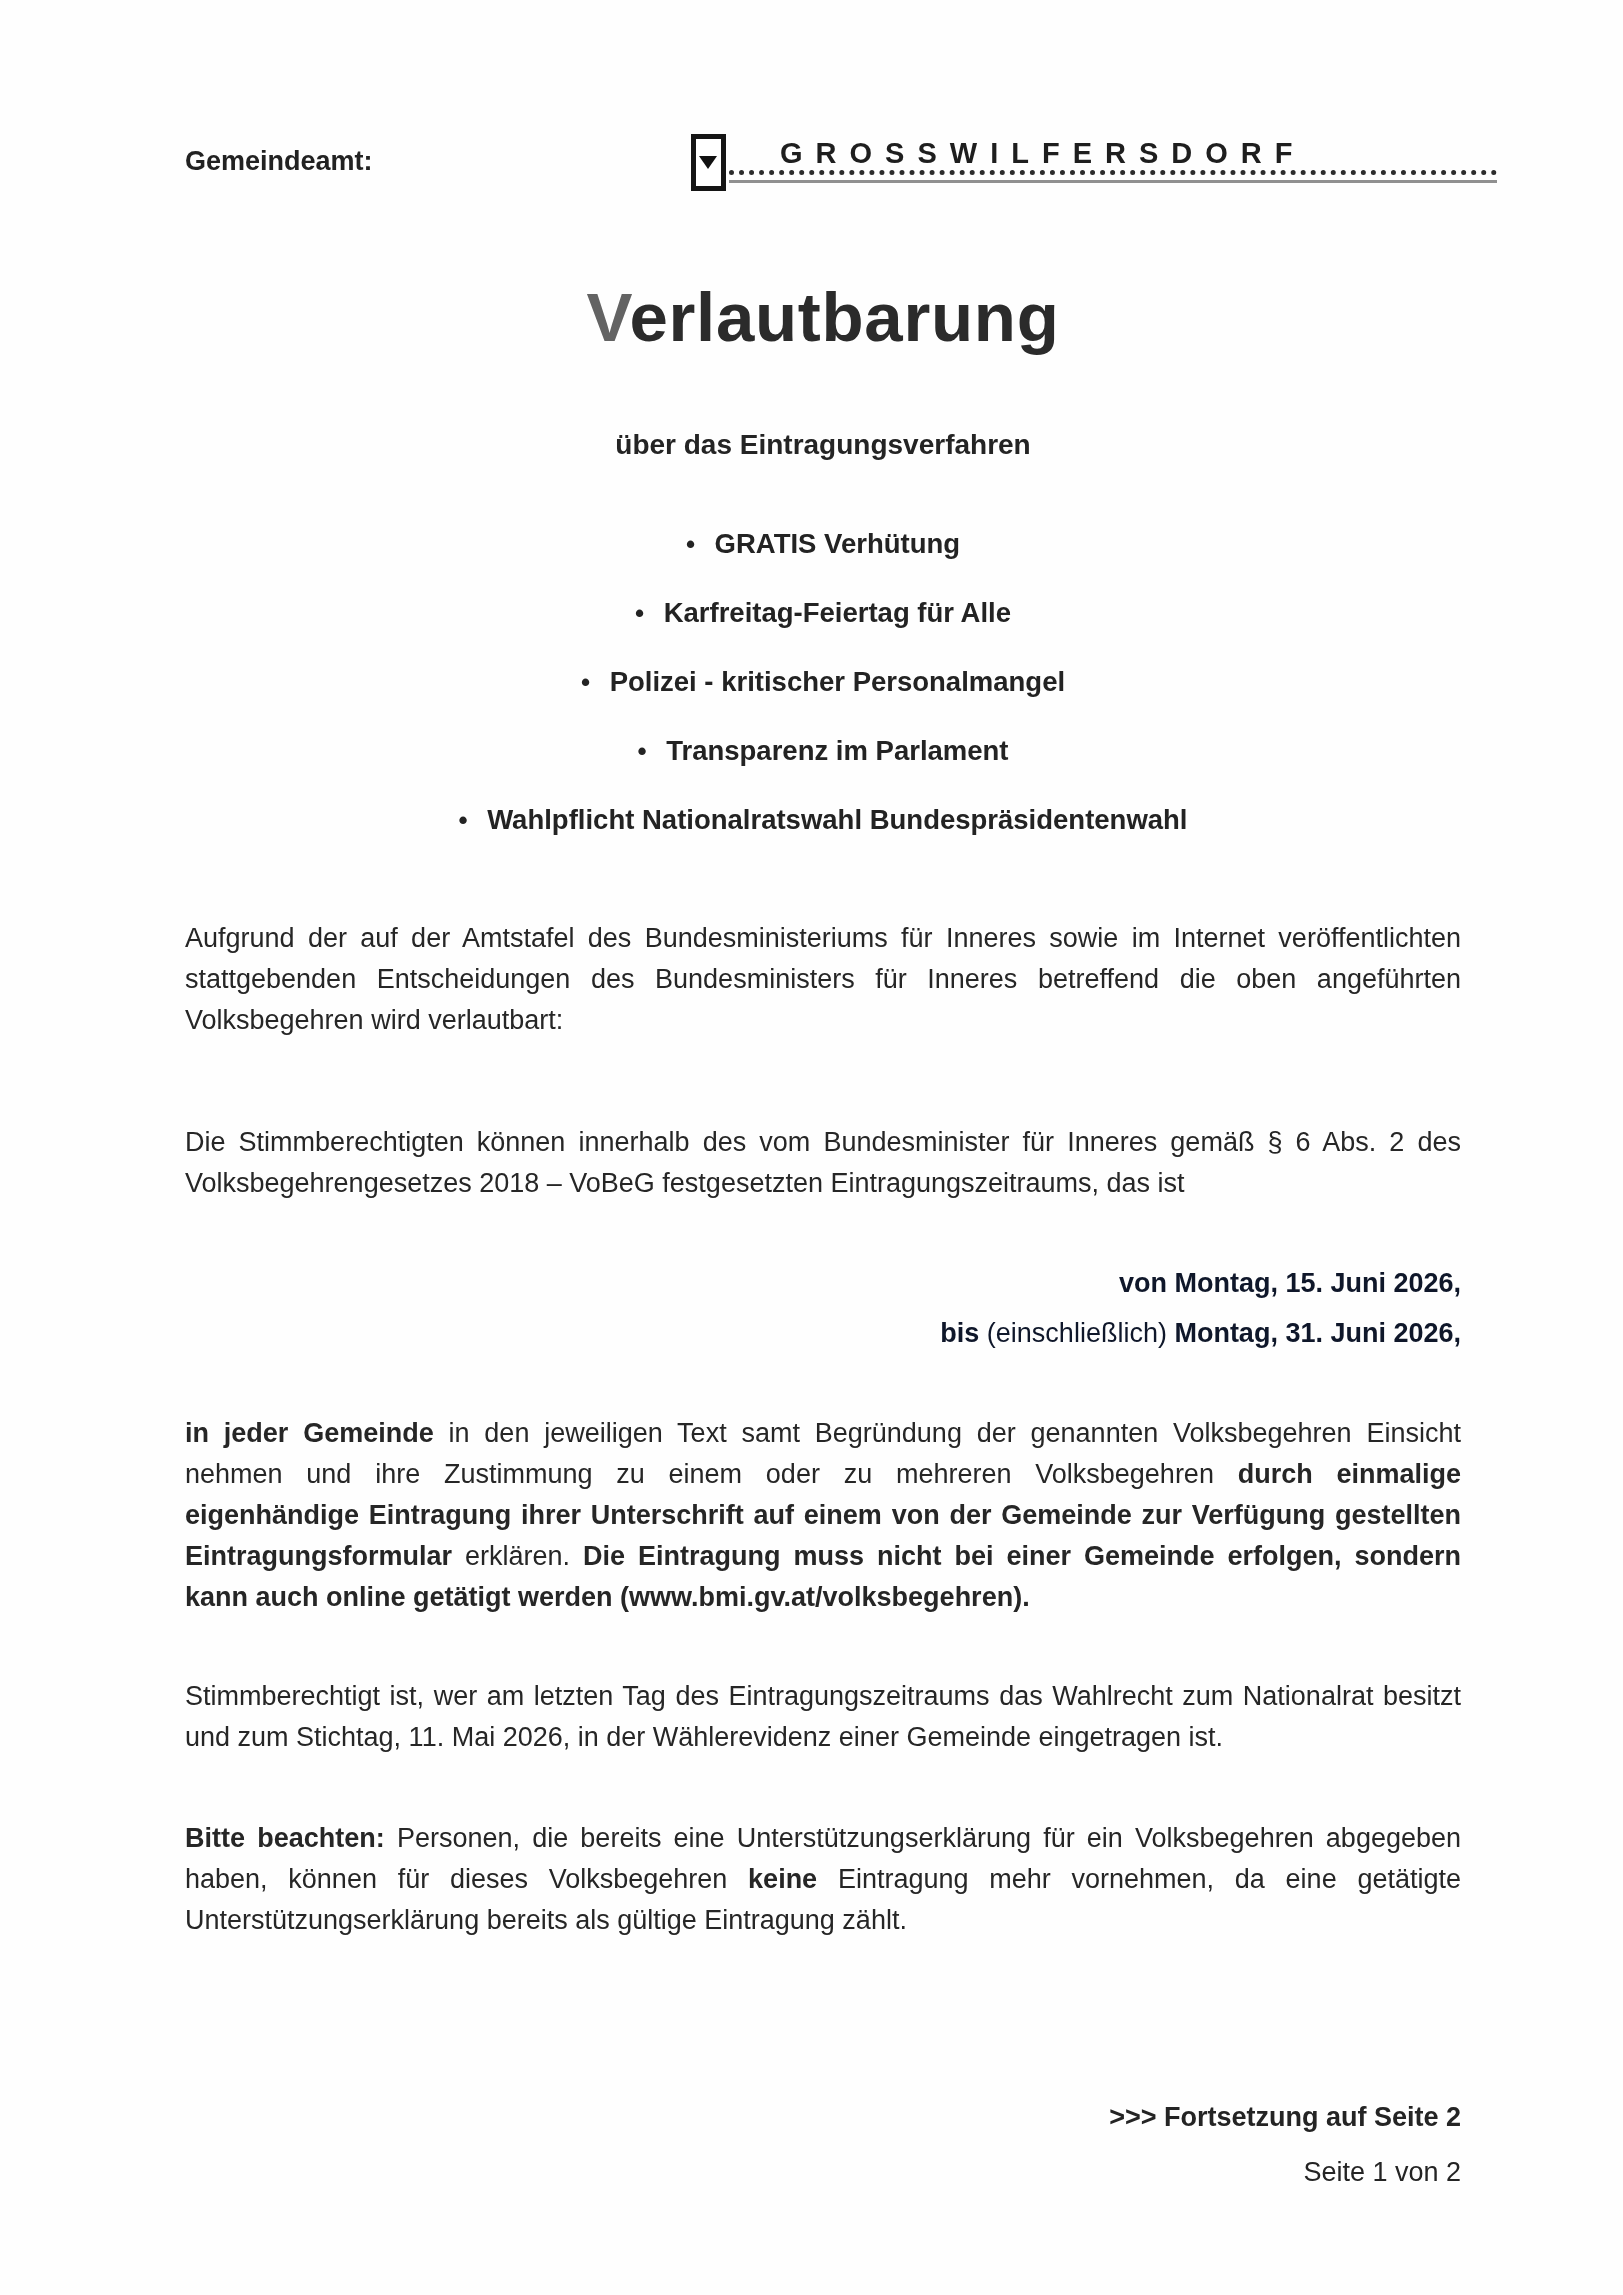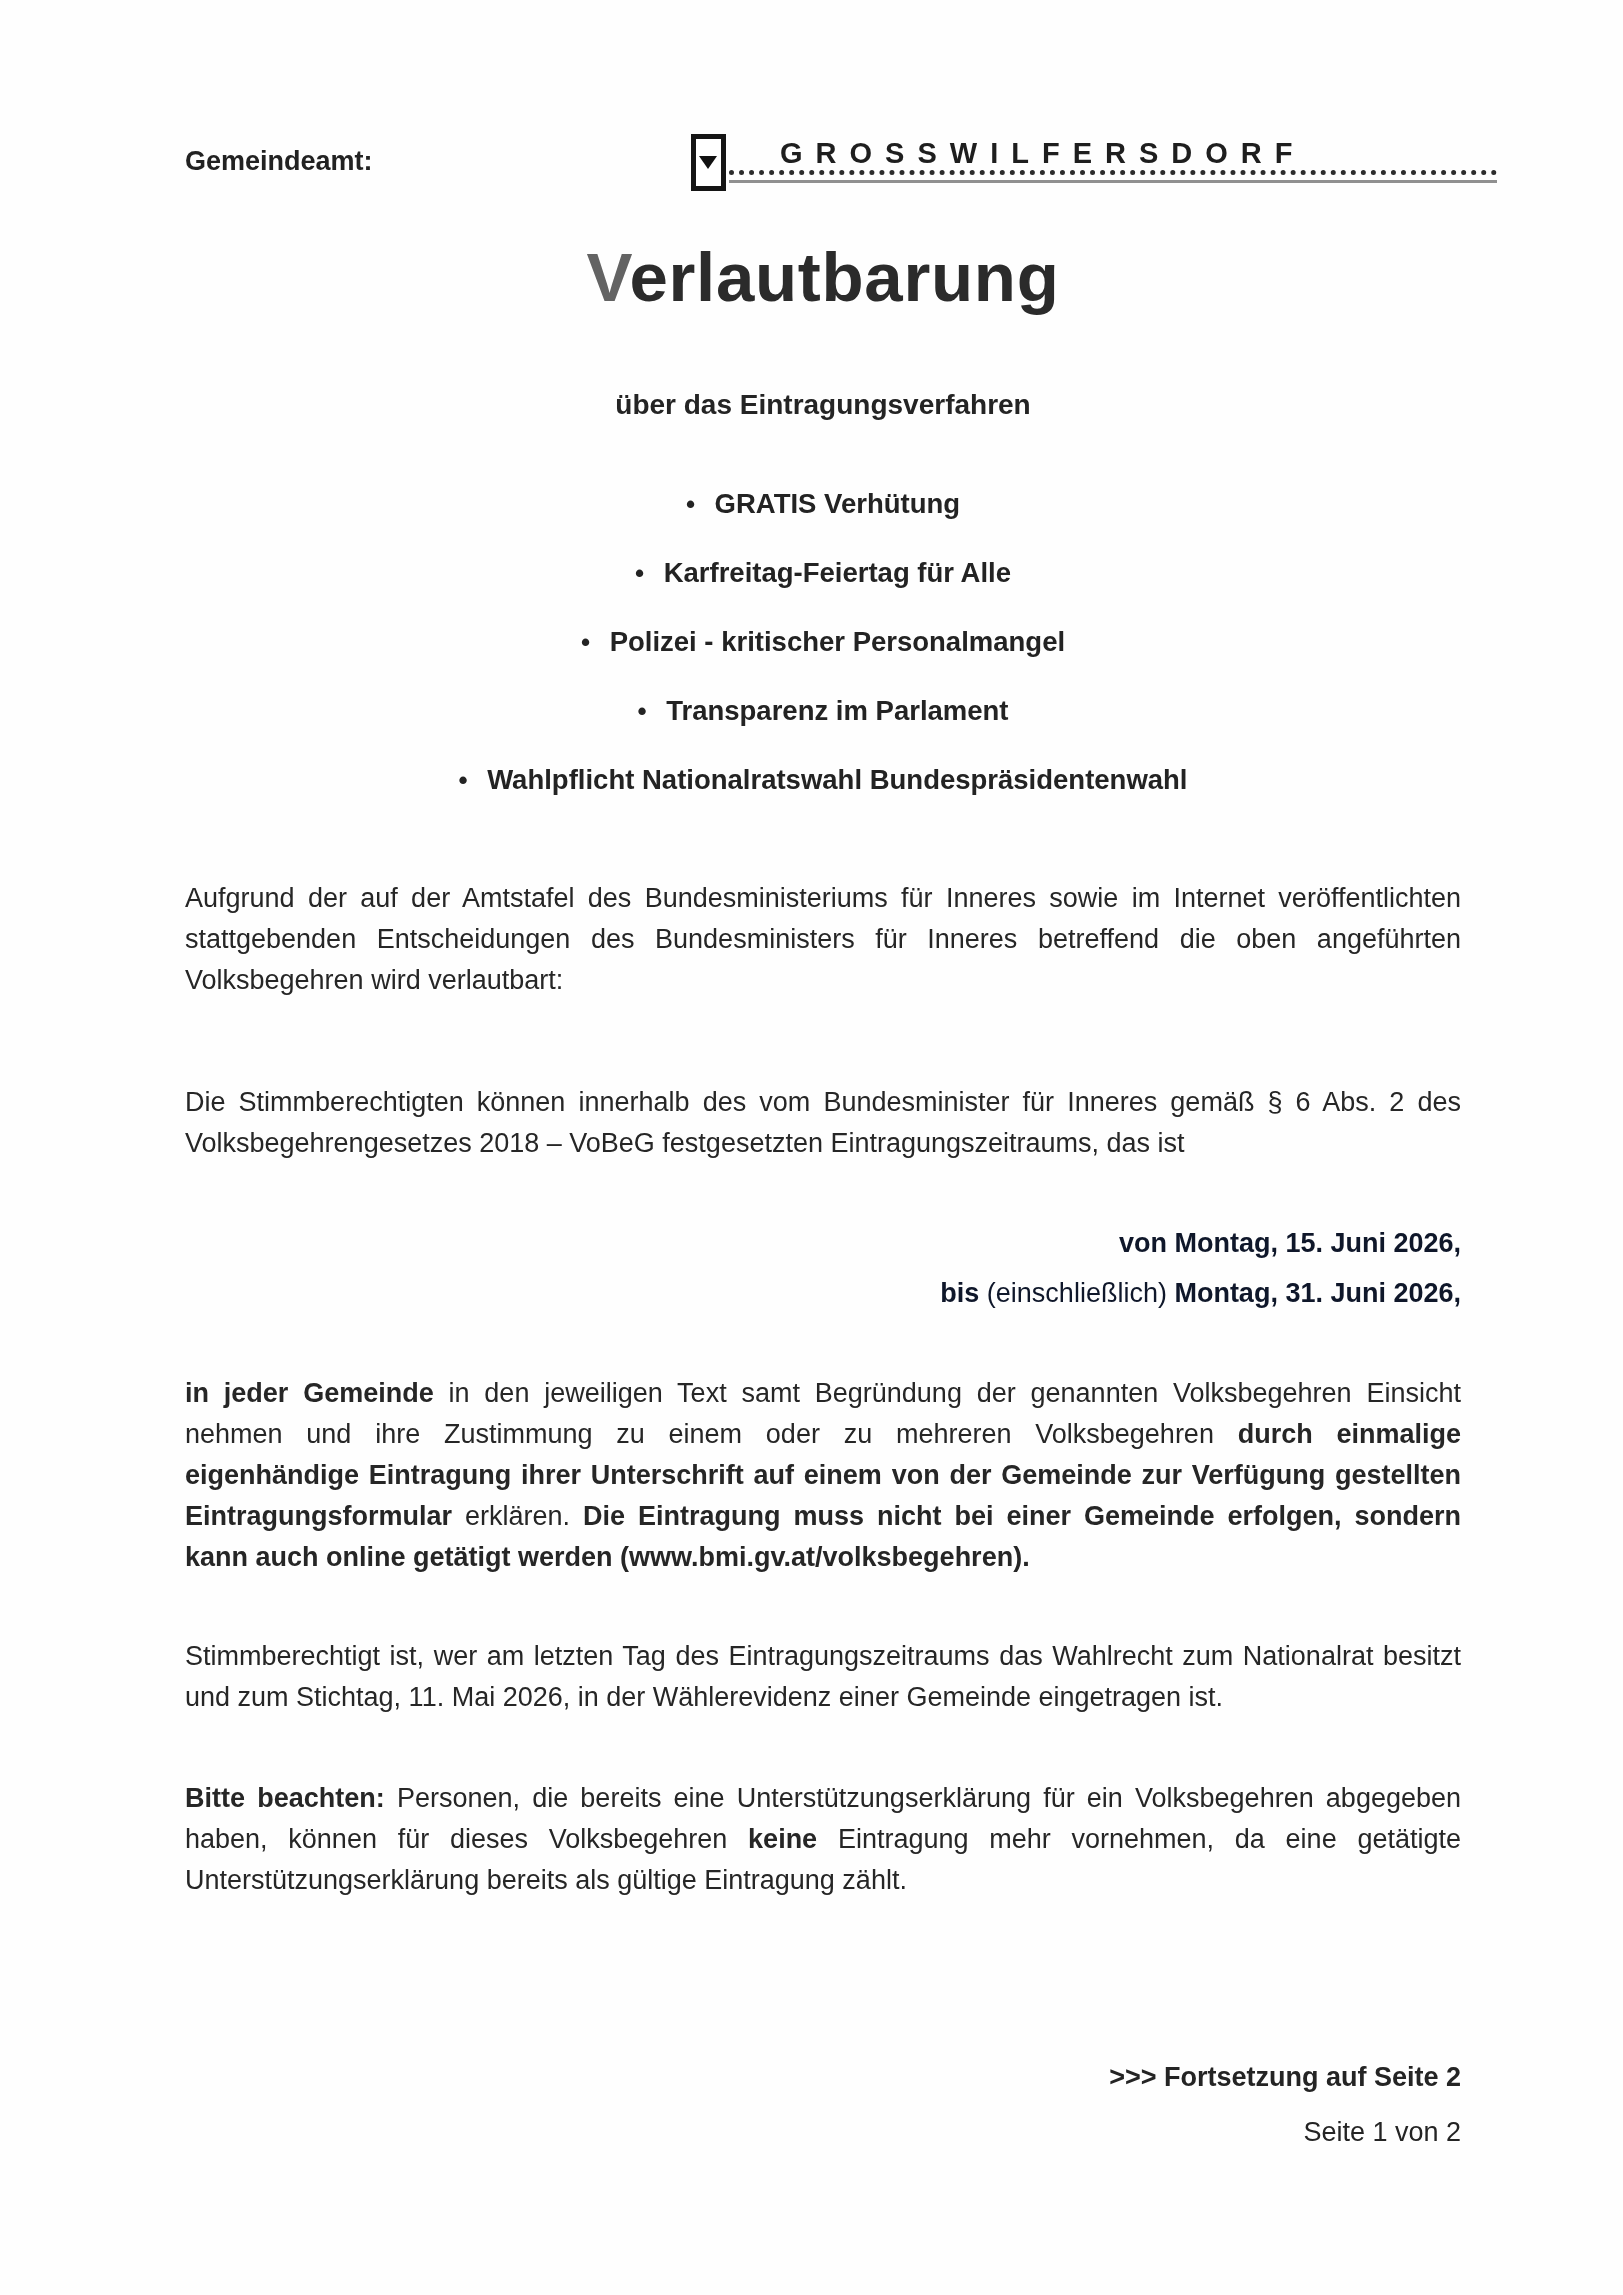--- a/index.html
+++ b/index.html
@@ -62,21 +62,21 @@
     font-size: 29px;
     line-height: 1;
     letter-spacing: 13px;
     padding-right: 141px;
     color: #1e1e1e;
     white-space: nowrap;
   }
 
   
   .title {
-    margin: 47px 0 0 0;
+    margin: 87px 0 0 0;
     text-align: center;
     font-size: 69px;
     font-weight: bold;
     letter-spacing: 0.7px;
     color: #2b2b2b;
   }
   .title::first-letter { color: #636363; }
   .subtitle {
     margin-top: 60px;
     text-align: center;

